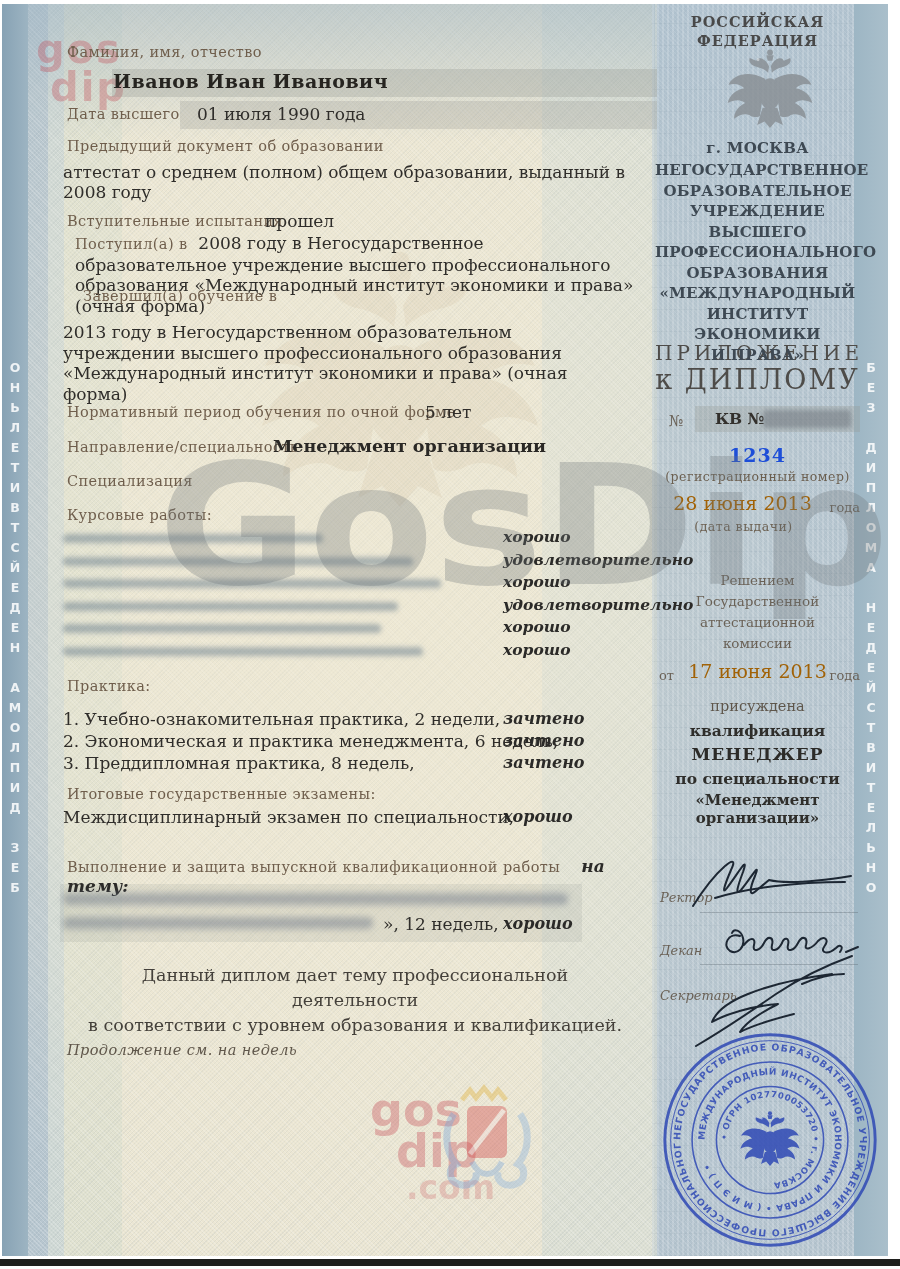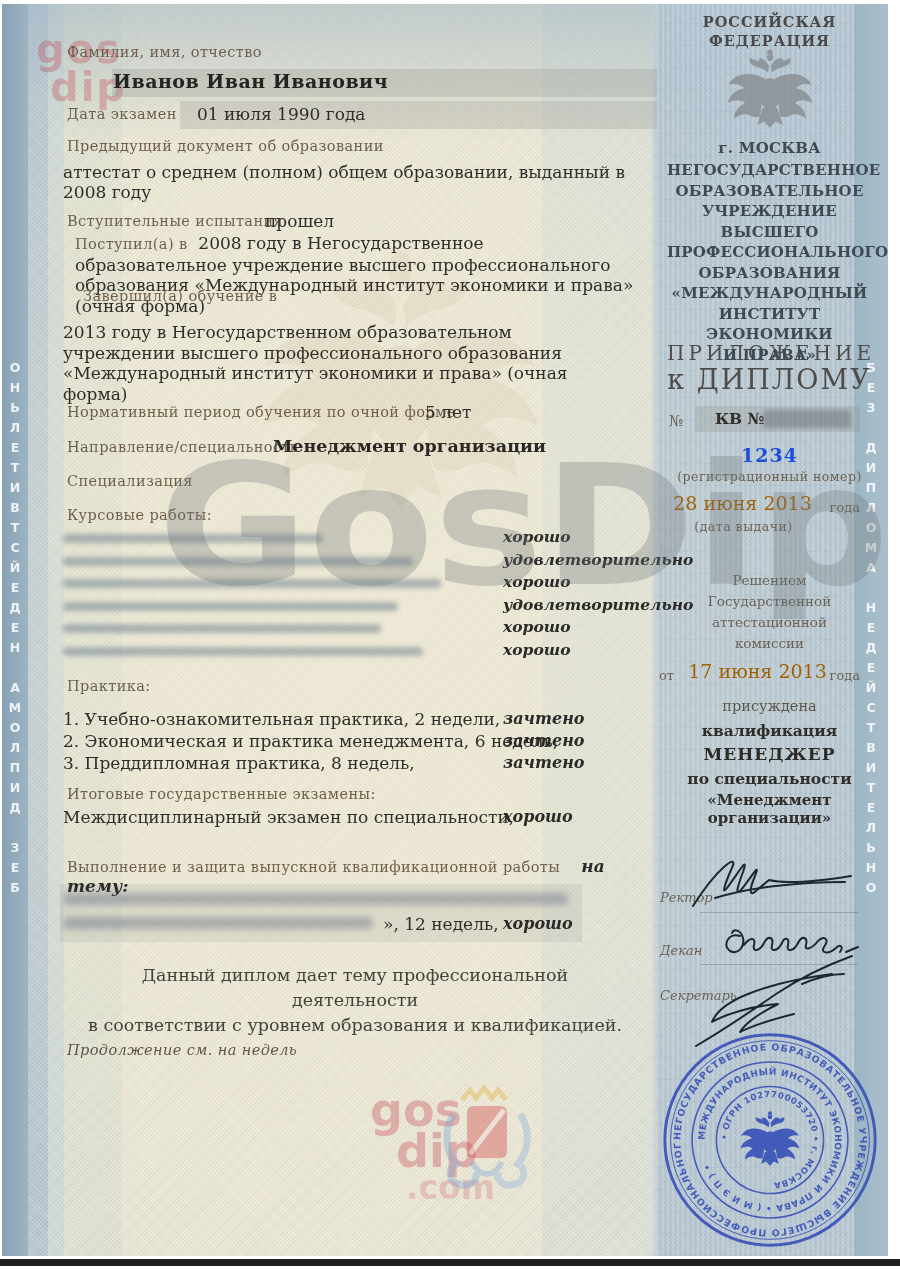--- a/index.html
+++ b/index.html
@@ -65,21 +65,21 @@
          font-size:15.5px;color:#2b2a28;white-space:nowrap;}
   .c-row{position:absolute;left:8px;width:580px;height:22px;}
   .c-row .redact{margin-top:7px;}
   .p-row{position:absolute;left:8px;width:580px;}
   .center-note{width:540px;text-align:center;font-size:17.5px;line-height:25px;
     color:#44403a;white-space:pre-line;}
   .cont-note{font-style:italic;font-size:14.5px;color:#5f564a;letter-spacing:.4px;}
   .w1{width:260px}.w2{width:350px}.w3{width:378px}.w4{width:335px}.w5{width:318px}.w6{width:360px}
 
   
-  .rc{left:655px;width:205px;text-align:center;z-index:10;margin-left:12px;}
+  .rc{left:655px;width:205px;text-align:center;z-index:10;}
   .country{font-size:14.5px;font-weight:600;color:#494949;letter-spacing:1px;
     line-height:19px;white-space:pre-line;}
   .city{font-size:15px;font-weight:700;color:#3e4953;letter-spacing:.3px;}
   .inst{font-size:15px;font-weight:700;color:#3e4953;letter-spacing:.2px;
     line-height:20.5px;white-space:pre-line;}
   .title1{font-size:20px;color:#4e4c49;letter-spacing:4px;}
   .title2{font-size:27px;color:#4e4c49;letter-spacing:2px;}
   .regnum{font-size:19px;font-weight:700;color:#1d4ed8;letter-spacing:1px;}
   .caption{font-size:12.5px;color:#6c6051;letter-spacing:.5px;}
   .bigdate{font-size:19px;color:#a16207;}
@@ -139,21 +139,21 @@
 
   <div class="abs gbar" style="left:112px;top:69px;width:545px;height:28px;"></div>
   <div class="abs gbar" style="left:180px;top:101px;width:477px;height:28px;opacity:.85;"></div>
   <div class="abs gbar" style="left:60px;top:884px;width:522px;height:58px;opacity:.55;"></div>
 
   <div class="abs lcol">
 
     <div class="abs lbl" style="left:12px;top:44px;">Фамилия, имя, отчество</div>
     <div class="abs name" style="left:58px;top:70px;">Иванов Иван Иванович</div>
 
-    <span class="abs lbl" style="left:12px;top:106px;">Дата экзамен</span>
+    <span class="abs lbl" style="left:12px;top:106px;">Дата высшего</span>
     <span class="abs val" style="left:142px;top:104px;">01 июля 1990 года</span>
 
     <div class="abs lbl" style="left:12px;top:138px;">Предыдущий документ об образовании</div>
     <div class="abs val" style="left:8px;top:162px;">аттестат о среднем (полном) общем образовании, выданный в 2008 году</div>
 
     <span class="abs lbl" style="left:12px;top:213px;text-align:center;">Вступительные испытания</span>
     <span class="abs val" style="left:210px;top:211px;">прошел</span>
 
     <p class="abs para" style="left:8px;top:233px;margin-left:12px;"><span class="lbl">Поступил(а) в</span>&nbsp; <span>2008 году в Негосударственное образовательное учреждение высшего профессионального образования «Международный институт экономики и права» (очная форма)</span></p>
 

